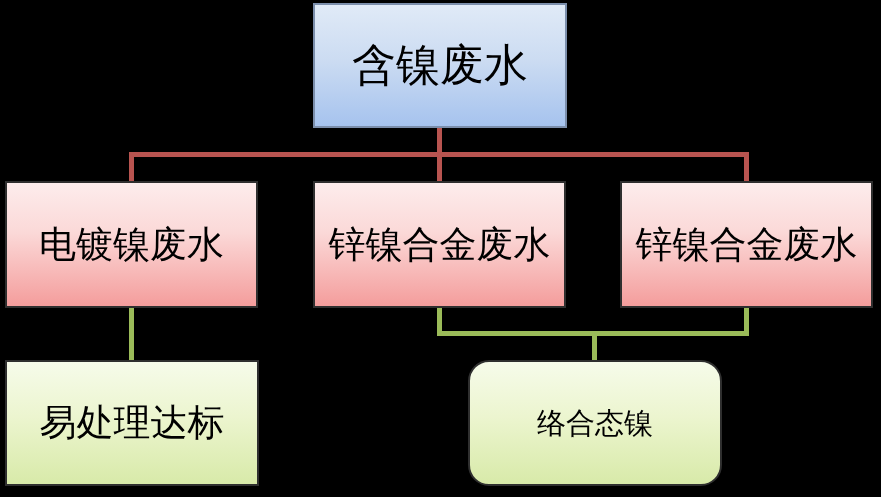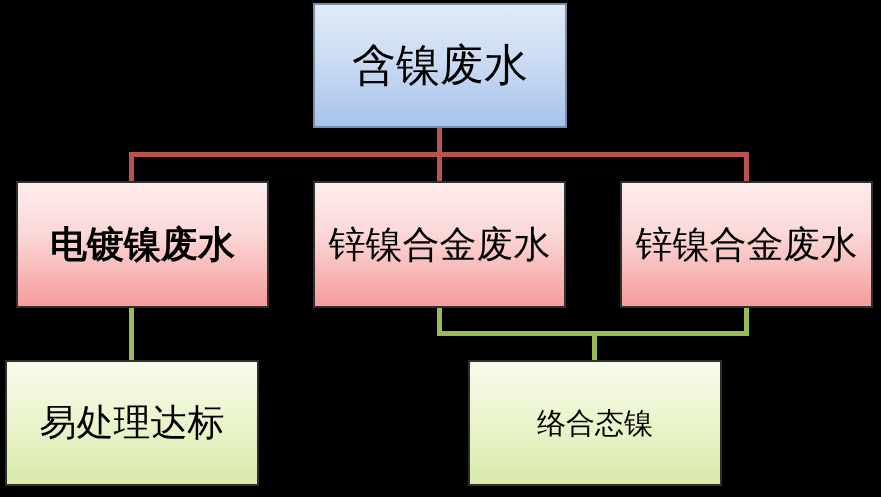--- a/index.html
+++ b/index.html
@@ -29,30 +29,30 @@
     background:linear-gradient(180deg,#e0eaf7 0%,#ccdcf2 45%,#a6c3ee 100%);
     border:2px solid var(--root-border);
     font-size:44px;
   }
   .node-child{
     top:181px;width:253px;height:127px;
     background:linear-gradient(180deg,#fdecec 0%,#fbd9d8 40%,#f49d9c 100%);
     border:2px solid var(--box-border);
     font-size:37px;
   }
-  .node-child1{left:16px;font-weight:bold;}
+  .node-child1{left:5px;}
   .node-child2{left:313px;}
   .node-child3{left:620px;}
   .node-result{
     top:360px;width:254px;height:126px;
     background:linear-gradient(180deg,#f6fbea 0%,#ecf5cf 45%,#d8eaa9 100%);
     border:2px solid var(--box-border);
   }
   .node-result1{left:5px;font-size:37px;}
-  .node-result2{left:468px;font-size:29px;line-height:50px;flex-direction:column;}
+  .node-result2{left:468px;font-size:29px;line-height:50px;flex-direction:column;border-radius:21px;}
   .line{position:absolute;}
   .line-red{background:var(--connector-red);}
   .line-green{background:var(--connector-green);}
   
   .red-stem   {left:437px;top:126px;width:5px;height:56px;}
   .red-h      {left:129px;top:152px;width:620px;height:5px;}
   .red-drop-l {left:129px;top:152px;width:5px;height:30px;}
   .red-drop-r {left:744px;top:152px;width:5px;height:30px;}
   
   .green-single{left:129px;top:308px;width:5px;height:53px;}

